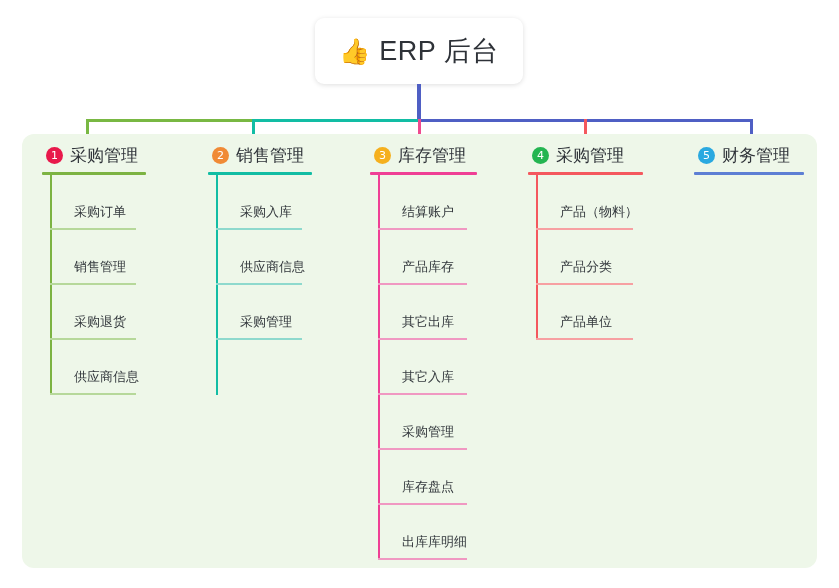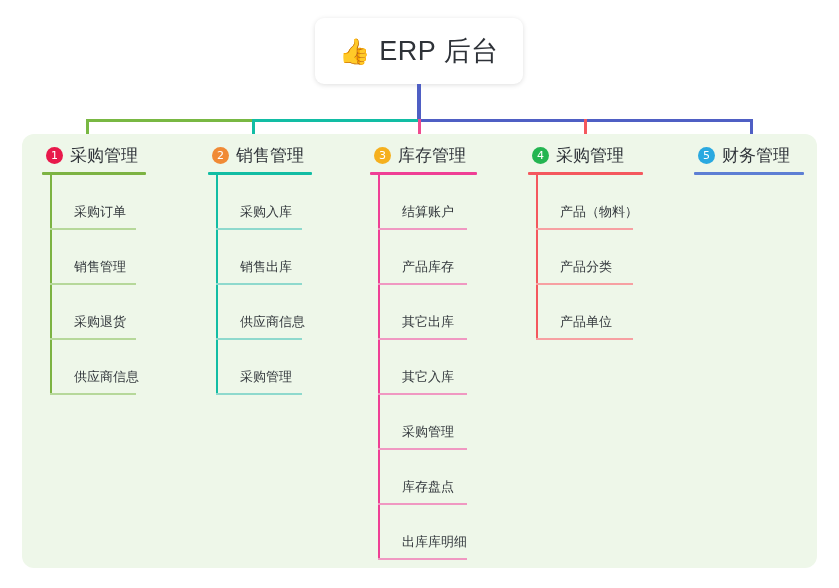--- a/index.html
+++ b/index.html
@@ -127,24 +127,20 @@
           <span class="col-title">销售管理</span>
         </div>
         <div class="head-rule" style="width:104px;background:#12bda4;"></div>
         <div class="items">
           <div class="spine" style="height:220px;background:#12bda4;"></div>
           <div class="item">
             <span class="item-label">采购入库</span>
             <span class="item-rule" style="width:86px;background:#8ed9cd;"></span>
           </div>
           <div class="item">
-            <span class="item-label">销售出库</span>
-            <span class="item-rule" style="width:86px;background:#8ed9cd;"></span>
-          </div>
-          <div class="item">
             <span class="item-label">供应商信息</span>
             <span class="item-rule" style="width:86px;background:#8ed9cd;"></span>
           </div>
           <div class="item">
             <span class="item-label">采购管理</span>
             <span class="item-rule" style="width:86px;background:#8ed9cd;"></span>
           </div>
         </div>
       </div>
       <div class="col" style="left: 370px;">

